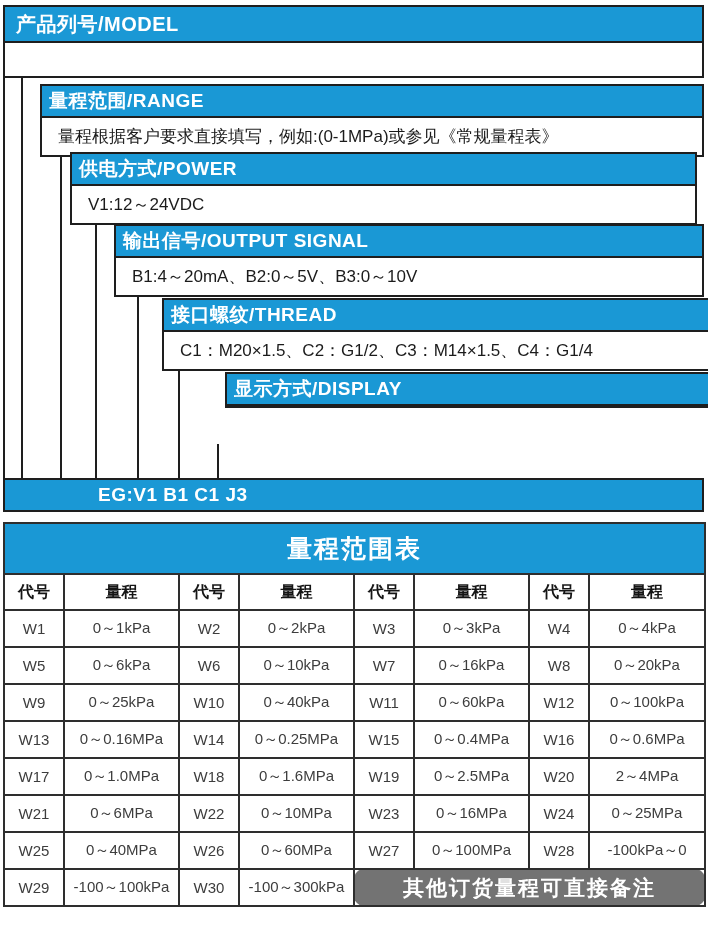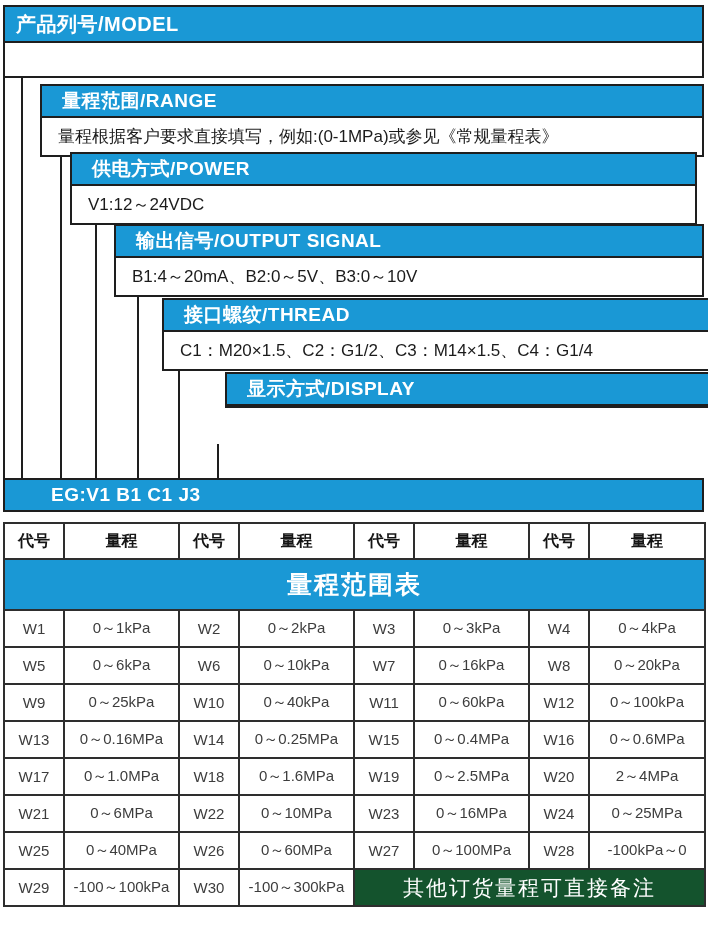--- a/index.html
+++ b/index.html
@@ -16,21 +16,21 @@
     background:#ffffff;
     border:2px solid #1e1e1e;
   }
   .tree-box .hd {
     background:#1a98d5;
     color:#ffffff;
     font-weight:bold;
     font-size:19px;
     height:32px;
     display:flex; align-items:center;
-    padding-left:20px;
+    padding-left:7px;
     border-bottom:2px solid #1e1e1e;
     letter-spacing:.5px;
     white-space:nowrap;
   }
   .tree-box .bd {
     height:37px;
     display:flex; align-items:center;
     padding-left:16px;
     font-size:17px;
     color:#1b1b1b;
@@ -38,21 +38,21 @@
   }
   #model-box .hd { height:36px; font-size:20px; padding-left:11px; }
   #model-box .bd { height:33px; }
   .vline { position:absolute; width:2px; background:#1e1e1e; }
   #eg-bar {
     position:absolute; left:3px; top:478px; width:701px; height:34px;
     background:#1a98d5;
     border:2px solid #1e1e1e;
     color:#ffffff; font-weight:bold; font-size:19px;
     display:flex; align-items:center;
-    padding-left:46px;
+    padding-left:93px;
     letter-spacing:.5px;
   }
   
   #range-table {
     position:absolute; left:3px; top:522px; width:701px;
     border-collapse:collapse;
     table-layout:fixed;
     border:2px solid #242424;
   }
   #range-table th, #range-table td {
@@ -76,25 +76,26 @@
     color:#151515;
     background:#ffffff;
   }
   #range-table tbody td {
     height:37px;
     font-size:15px;
     color:#3d3d3d;
     background:#ffffff;
   }
   #range-table tbody td.note {
-    background:#14532d;
+    background:#737373;
     color:#ffffff;
-    font-weight:normal;
+    font-weight:bold;
     font-size:21px;
     letter-spacing:2px;
+    border-radius:10px;
   }
 </style>
 </head>
 <body>
 
 <div id="tree">
 
   <div class="tree-box" id="model-box" style="left:3px; top:5px; width:701px;">
     <div class="hd">产品列号/MODEL</div>
     <div class="bd"></div>
@@ -140,33 +141,33 @@
     <col style="width:60px">
       <col style="width:115px">
     <col style="width:60px">
       <col style="width:115px">
     <col style="width:60px">
       <col style="width:115px">
     <col style="width:60px">
       <col style="width:116px">
   </colgroup>
   <thead>
-    <tr id="range-table-header-row">
-        <th class="col-hd">代号</th>
-        <th class="col-hd">量程</th>
-        <th class="col-hd">代号</th>
-        <th class="col-hd">量程</th>
-        <th class="col-hd">代号</th>
-        <th class="col-hd">量程</th>
-        <th class="col-hd">代号</th>
-        <th class="col-hd">量程</th>
-      </tr>
     <tr>
       <th class="title-cell" colspan="8">量程范围表</th>
     </tr>
+    <tr id="range-table-header-row">
+        <th class="col-hd">代号</th>
+        <th class="col-hd">量程</th>
+        <th class="col-hd">代号</th>
+        <th class="col-hd">量程</th>
+        <th class="col-hd">代号</th>
+        <th class="col-hd">量程</th>
+        <th class="col-hd">代号</th>
+        <th class="col-hd">量程</th>
+      </tr>
   </thead>
   <tbody id="range-table-body">
       <tr>
         <td>W1</td>
         <td>0～1kPa</td>
         <td>W2</td>
         <td>0～2kPa</td>
         <td>W3</td>
         <td>0～3kPa</td>
         <td>W4</td>

